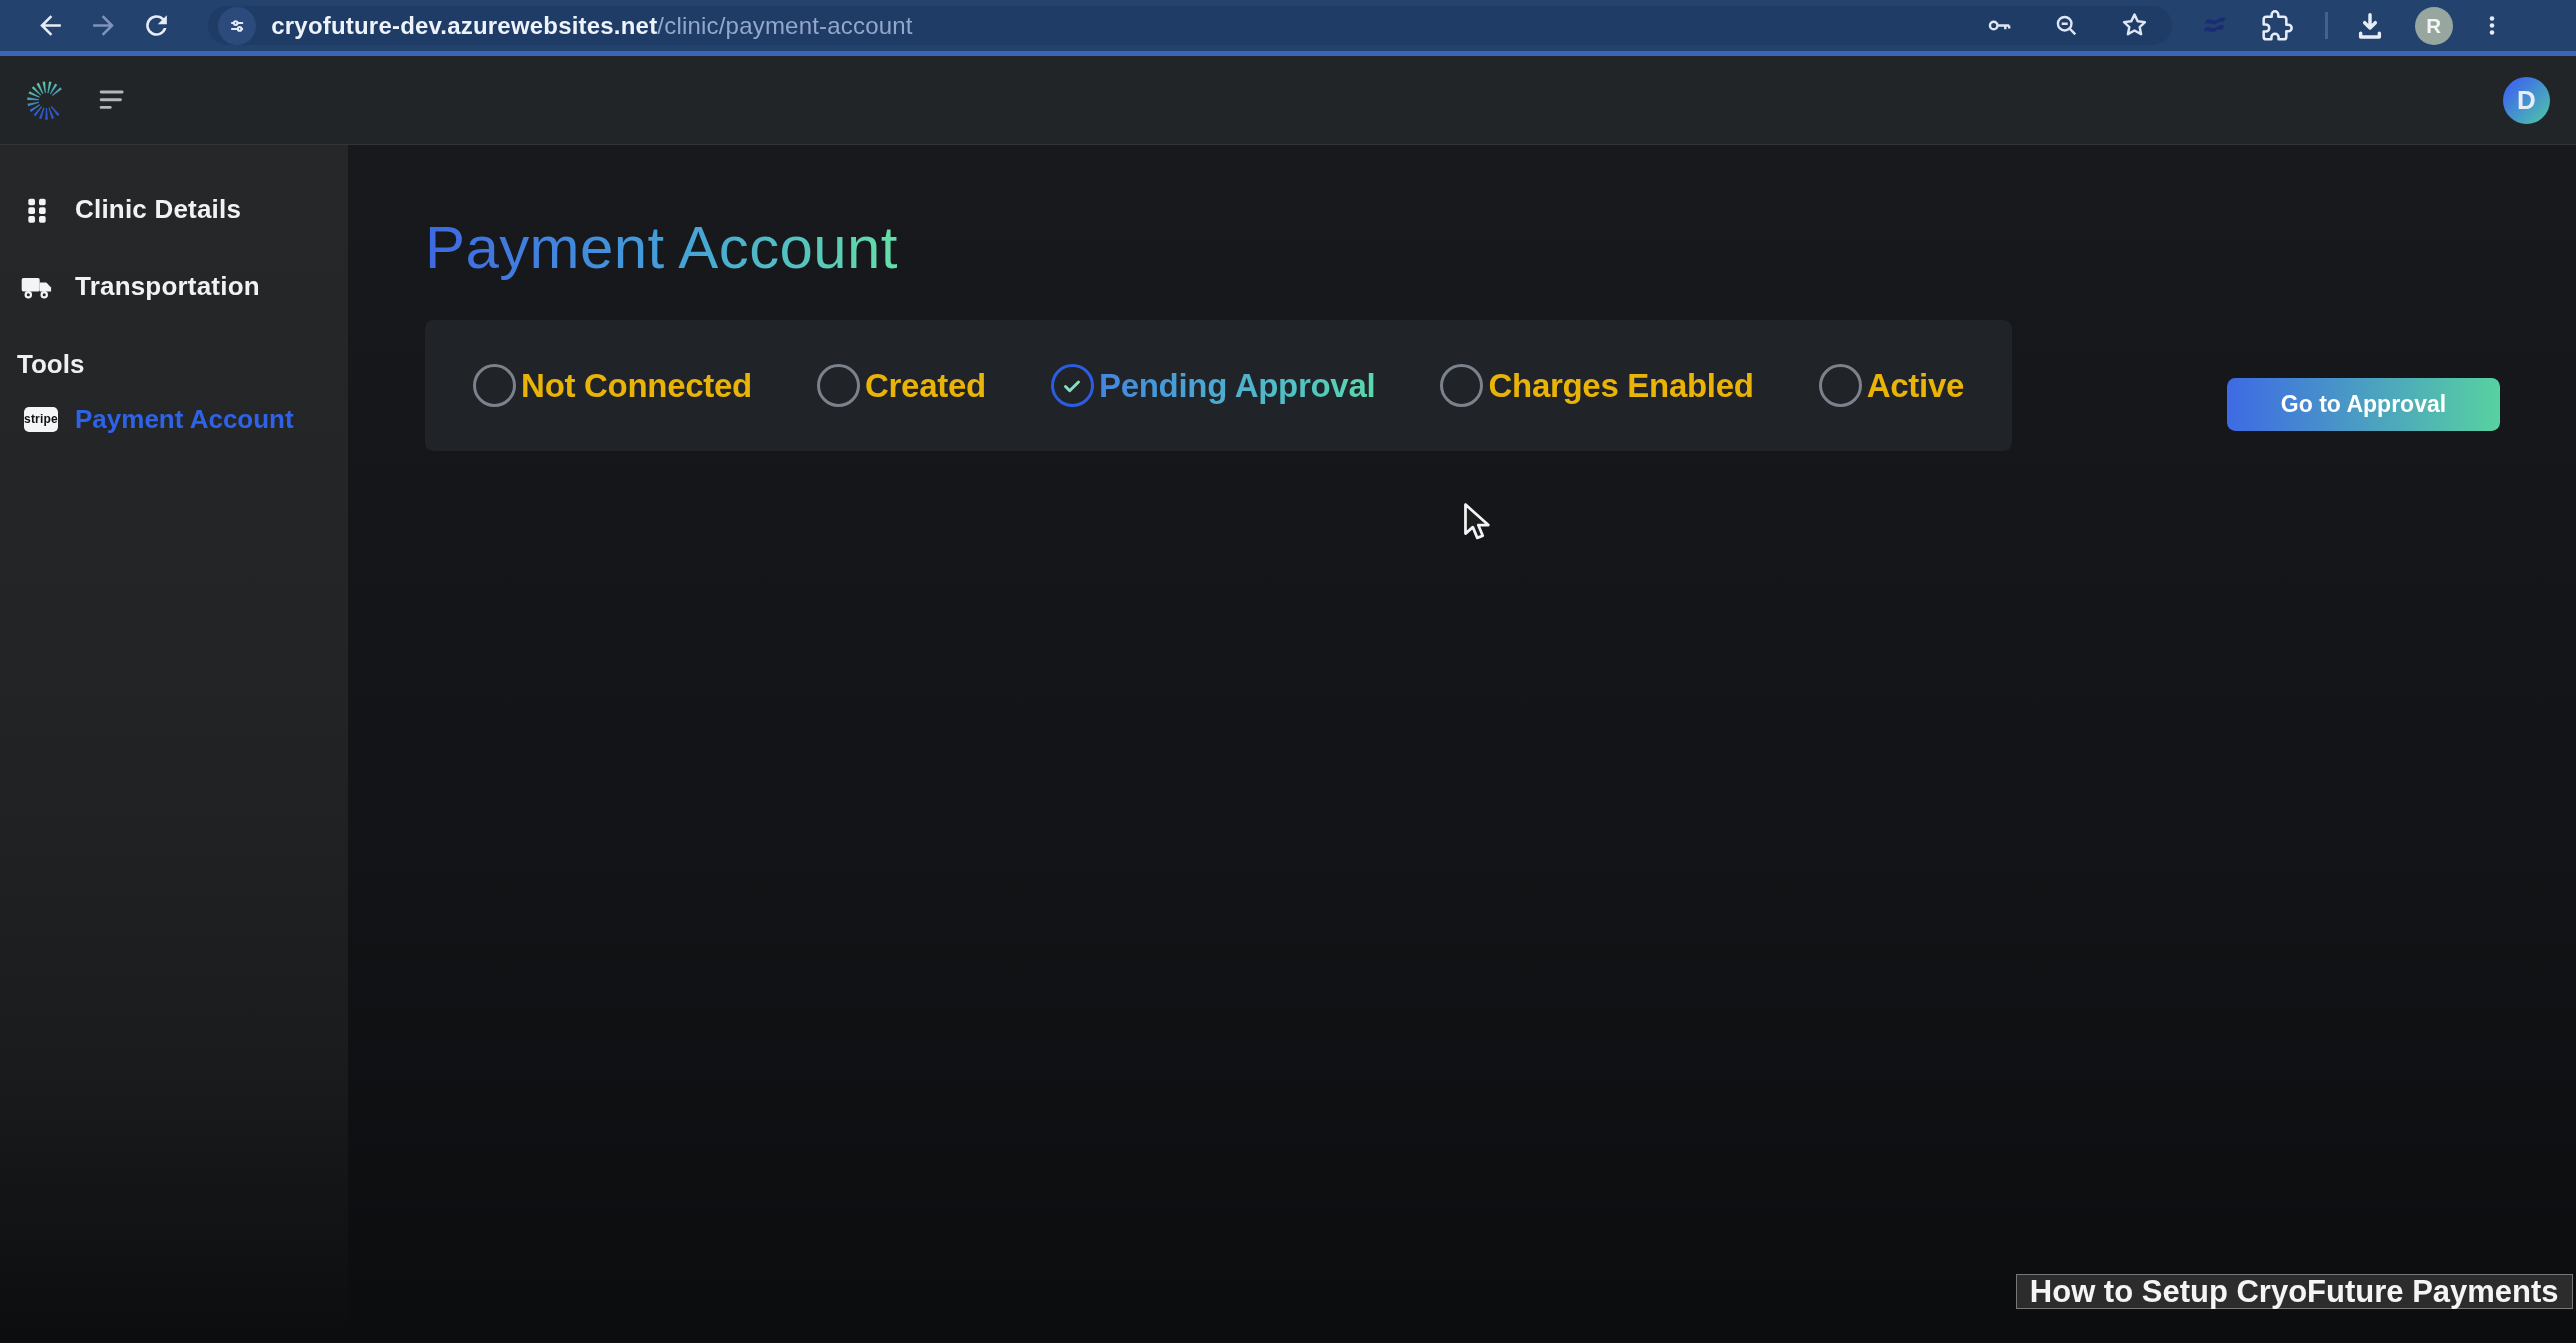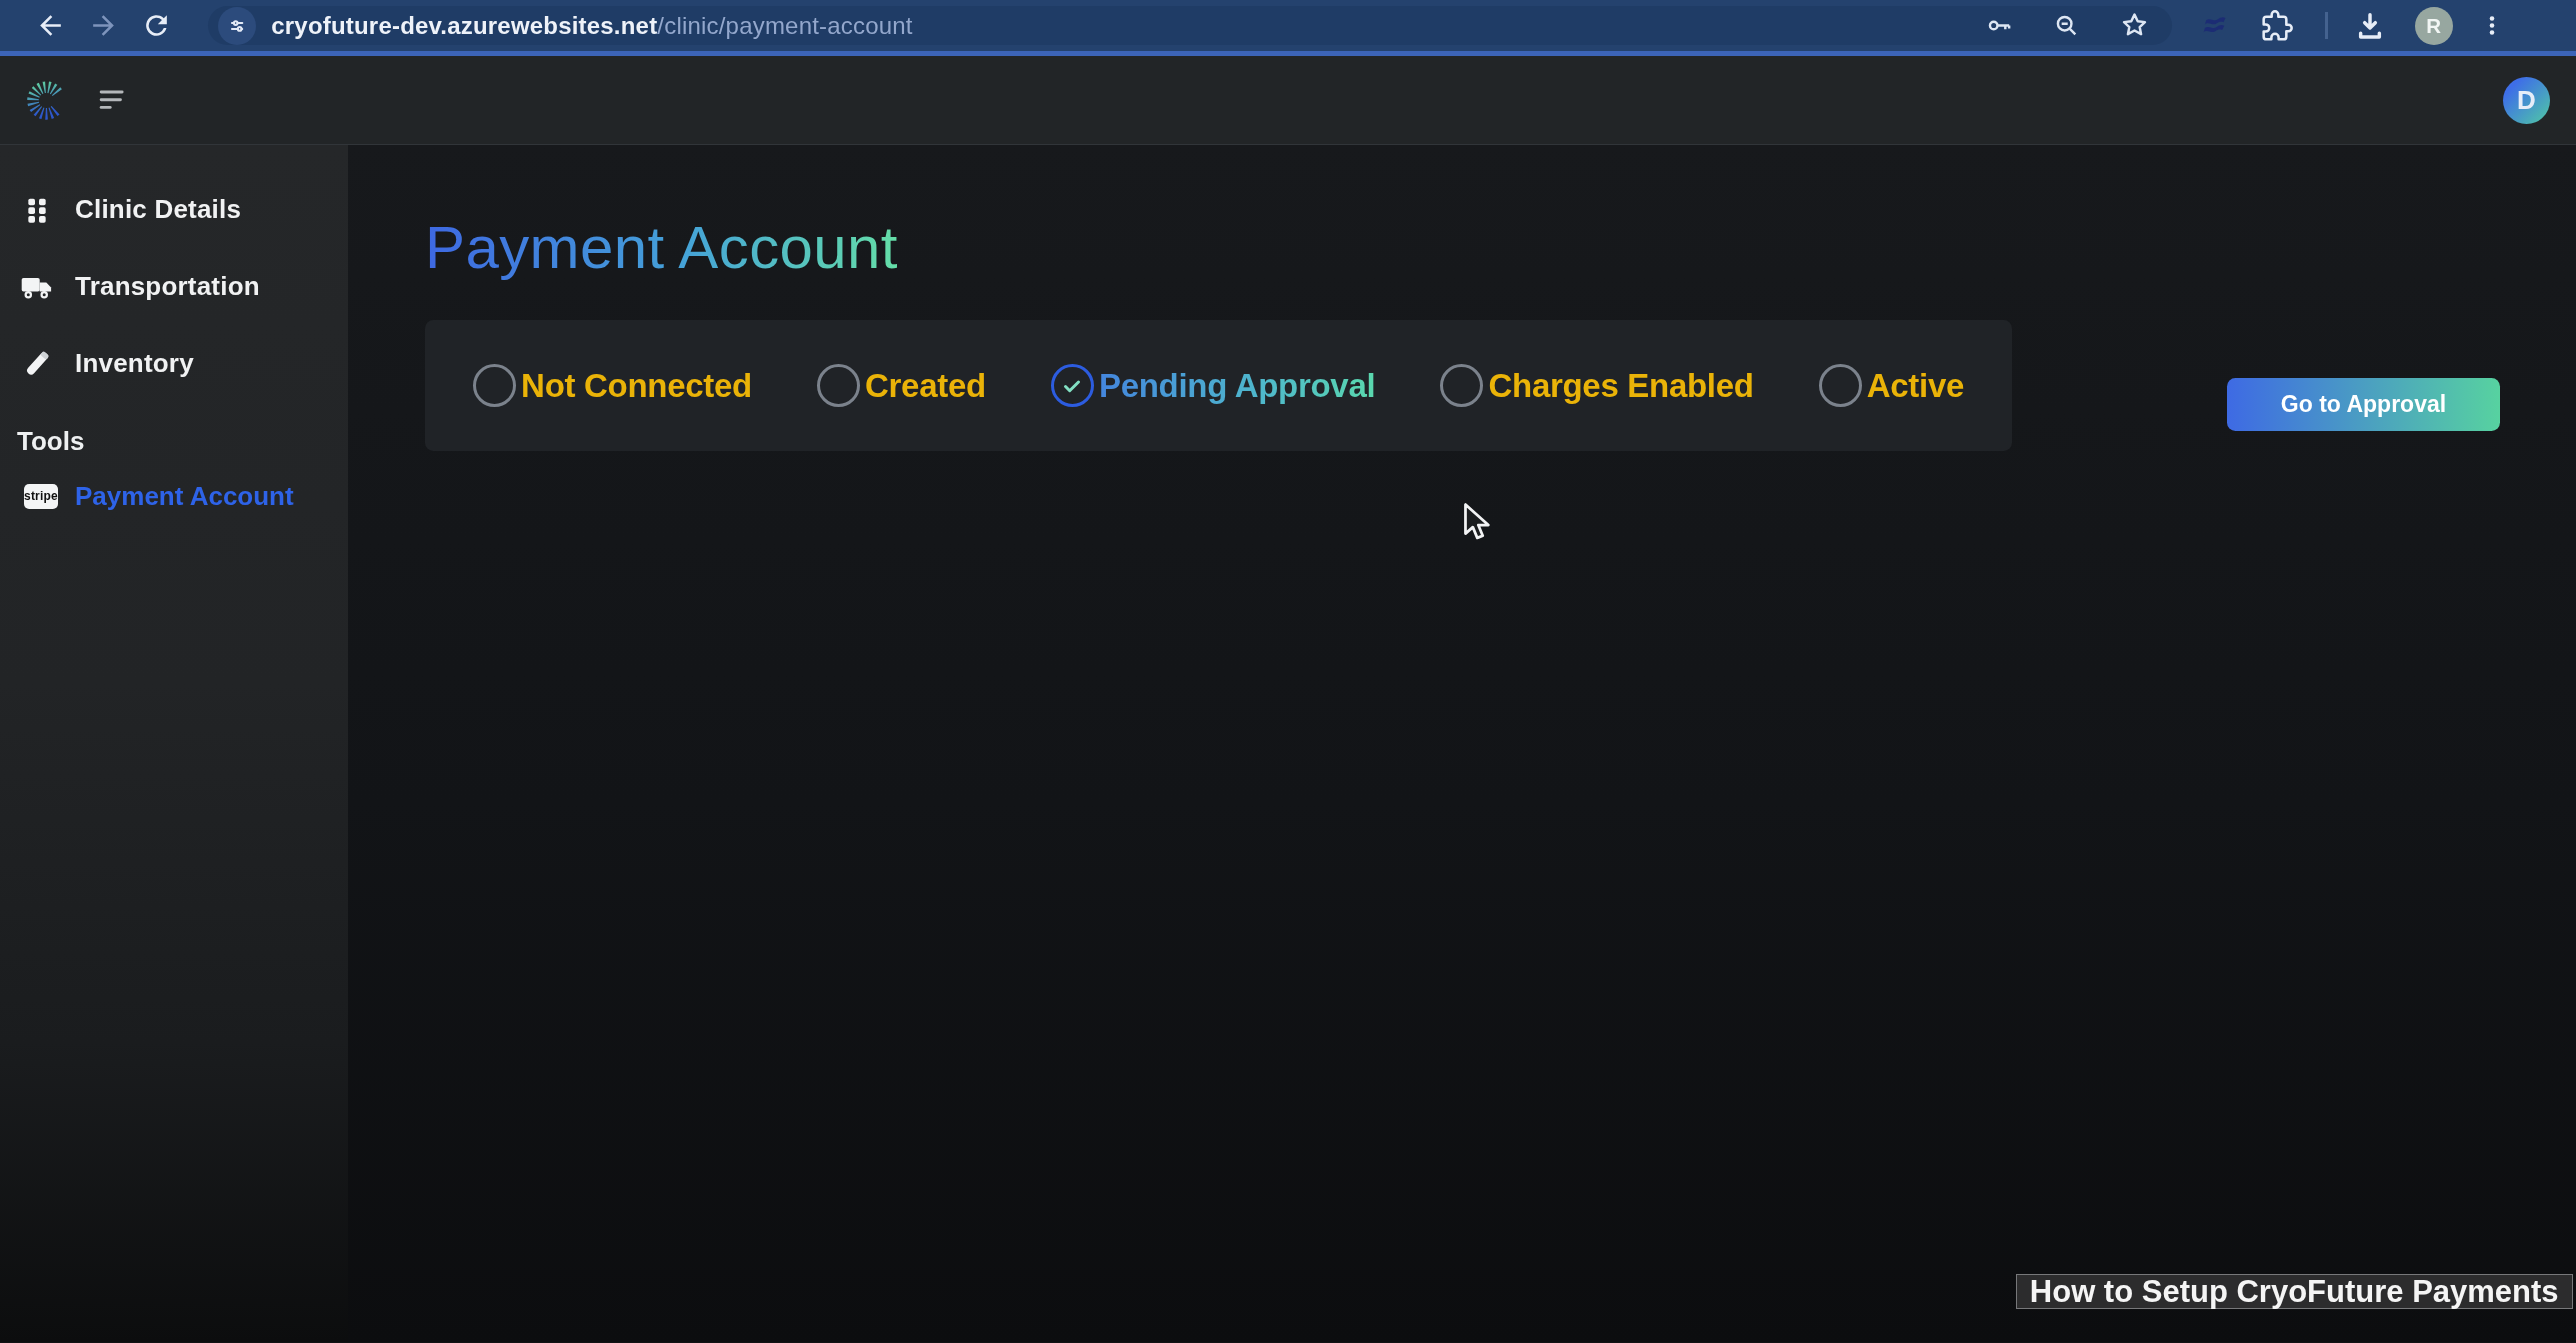--- a/index.html
+++ b/index.html
@@ -227,31 +227,20 @@
             <path d="M13.8 9h4.4l3.2 3.4V15h-7.6z"></path>
             <circle cx="6.2" cy="17.2" r="2.5"></circle>
               <circle cx="6.2" cy="17.2" r="1" fill="#242628"></circle>
             <circle cx="16.8" cy="17.2" r="2.5"></circle>
               <circle cx="16.8" cy="17.2" r="1" fill="#242628"></circle>
           </svg>
         </span>
         <span class="side-label">Transportation</span>
       </div>
 
-      <div class="side-item">
-        <span class="side-ic">
-          <svg width="34" height="34" viewBox="0 0 24 24" fill="#f3f4f5">
-            <g transform="rotate(42 12 12)">
-              <rect x="9.2" y="2" width="5.6" height="19" rx="2.8"></rect>
-              <rect x="9.2" y="2" width="5.6" height="3.6" rx="1.4" fill="#cfd3d6"></rect>
-            </g>
-          </svg>
-        </span>
-        <span class="side-label">Inventory</span>
-      </div>
 
       <div class="section-label">Tools</div>
 
       <div class="tools-item">
         <span class="stripe-badge">
             <span>stripe</span>
           </span>
         <span class="tools-label">Payment Account</span>
       </div>
     </aside>

